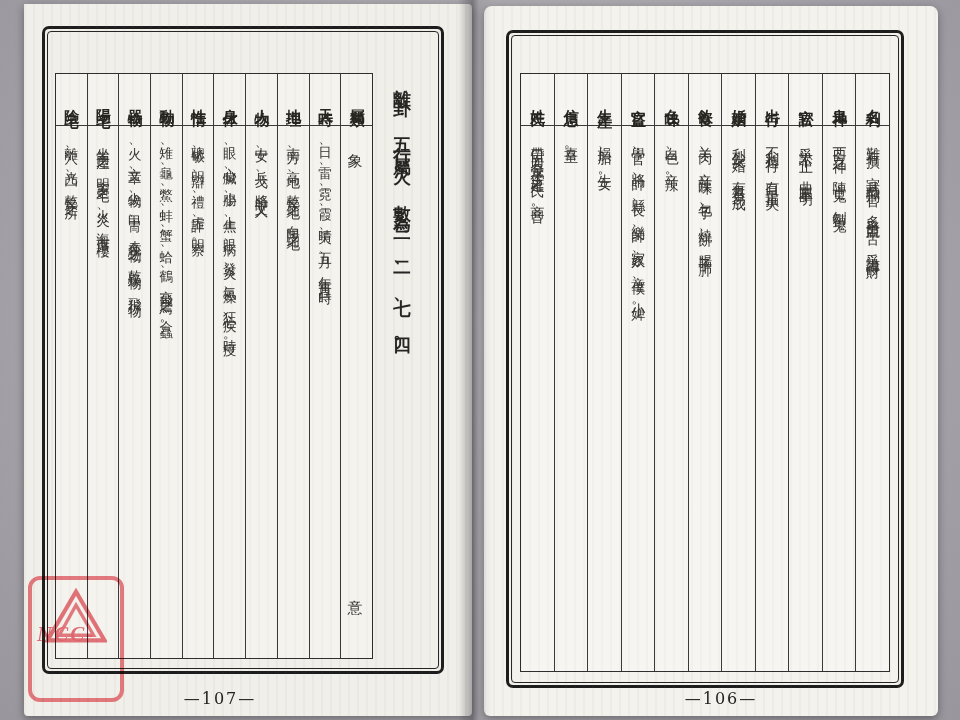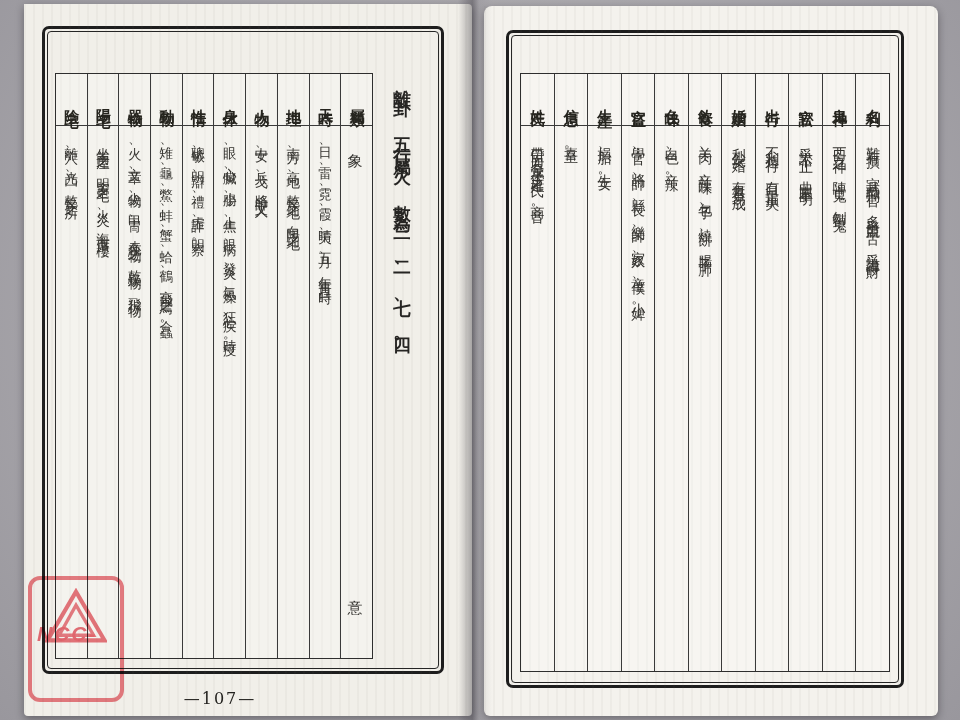--- a/index.html
+++ b/index.html
@@ -51,21 +51,21 @@
   .gutter{position:absolute;left:458px;top:0;width:34px;height:720px;z-index:4;pointer-events:none;
     background:linear-gradient(90deg, rgba(45,42,50,0) 0%, rgba(45,42,50,.38) 42%, rgba(120,117,124,.18) 62%, rgba(45,42,50,0) 100%);}
   .stamp{
     position:absolute;left:28px;top:576px;width:96px;height:126px;z-index:10;
     border:4px solid rgba(232,92,102,.85);border-radius:12px;
     mix-blend-mode:multiply;opacity:.92;box-sizing:border-box;
   }
   .stamp svg{position:absolute;left:13px;top:8px;}
   .stamp .ncc{
     position:absolute;left:5px;top:42px;width:100%;
-    font-family:Liberation Sans, sans-serif;font-style:italic;font-weight:bold;
+    font-family:Liberation Serif, serif;font-style:italic;font-weight:bold;
     font-size:21px;letter-spacing:2px;color:rgba(232,92,102,.95);
   }
   .stamp .cjk{
     position:absolute;bottom:4px;left:0;width:100%;text-align:center;
     font-size:29px;font-weight:bold;letter-spacing:5px;color:rgba(230,80,92,.95);
   }
 </style>
 </head>
 <body>
 
@@ -211,20 +211,21 @@
         </div>
         <div class="col">
           <div class="head">
               <span>姓氏</span>
             </div>
           <div class="body">帶口而有金字傍之姓氏、商音。</div>
         </div>
       </div>
     </div>
   </div>
+  <div class="pagenum pagenum-right">—106—</div>
 </div>
 
 <div class="gutter"></div>
 
 <div class="stamp">
   <svg width="62" height="56" viewBox="0 0 74 64">
     <path d="M37 3 L71 61 L3 61 Z" fill="none" stroke="rgba(232,92,102,.9)" stroke-width="5"></path>
     <path d="M37 19 L58 55 L17 55 Z" fill="none" stroke="rgba(232,92,102,.85)" stroke-width="4"></path>
   </svg>
   <div class="ncc">NCC-</div>

